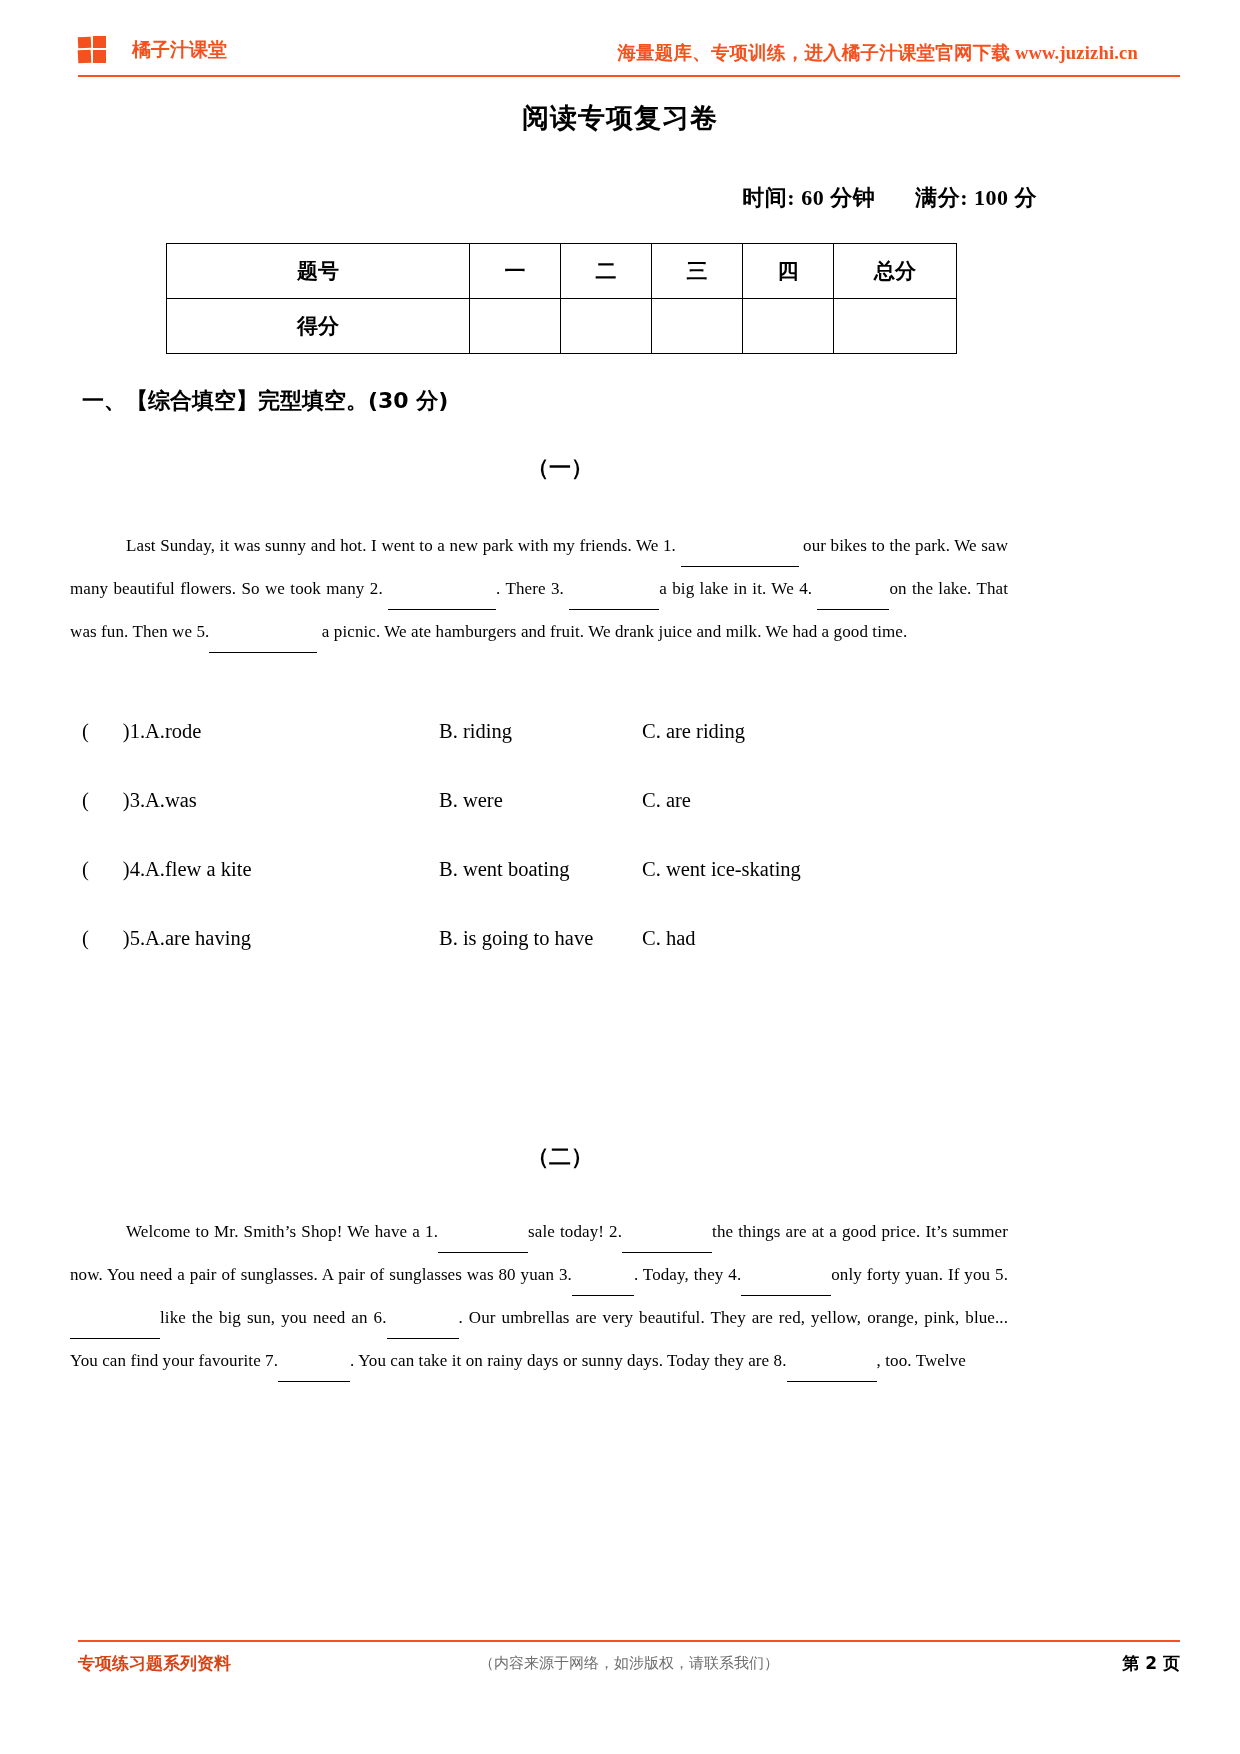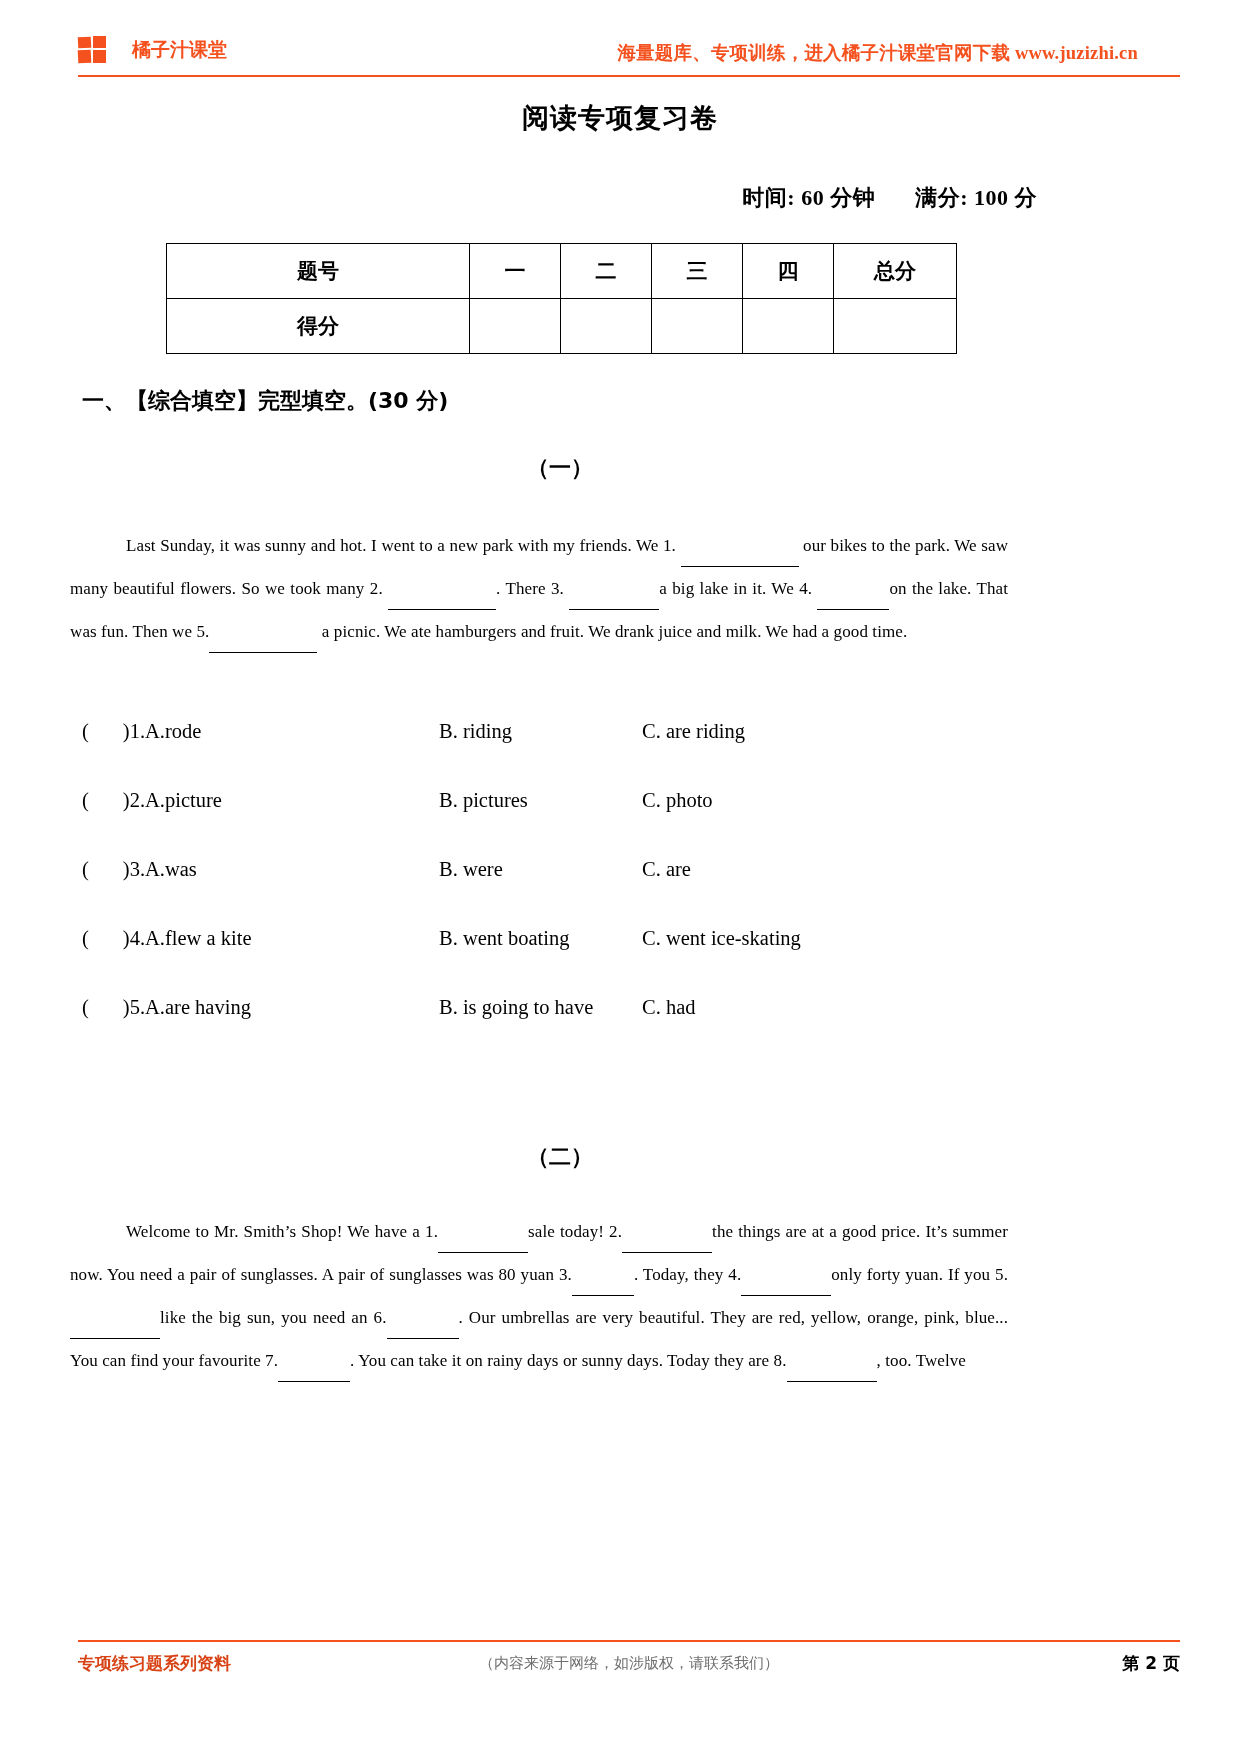--- a/index.html
+++ b/index.html
@@ -228,25 +228,20 @@
     <span>a picnic. We ate hamburgers and fruit. We drank juice and milk. We had a good time.</span>
   </div>
 
   <div class="options-block" id="options-one">
     <div class="opt-row">
       <span class="opt-a">(<span class="paren-gap"></span>)<span>1.</span><span>A.rode</span></span>
       <span class="opt-b">B. riding</span>
       <span class="opt-c">C. are riding</span>
     </div>
     <div class="opt-row">
-      <span class="opt-a">(<span class="paren-gap"></span>)<span>2.</span><span>A.picture</span></span>
-      <span class="opt-b">B. pictures</span>
-      <span class="opt-c">C. photo</span>
-    </div>
-    <div class="opt-row">
       <span class="opt-a">(<span class="paren-gap"></span>)<span>3.</span><span>A.was</span></span>
       <span class="opt-b">B. were</span>
       <span class="opt-c">C. are</span>
     </div>
     <div class="opt-row">
       <span class="opt-a">(<span class="paren-gap"></span>)<span>4.</span><span>A.flew a kite</span></span>
       <span class="opt-b">B. went boating</span>
       <span class="opt-c">C. went ice-skating</span>
     </div>
     <div class="opt-row">

